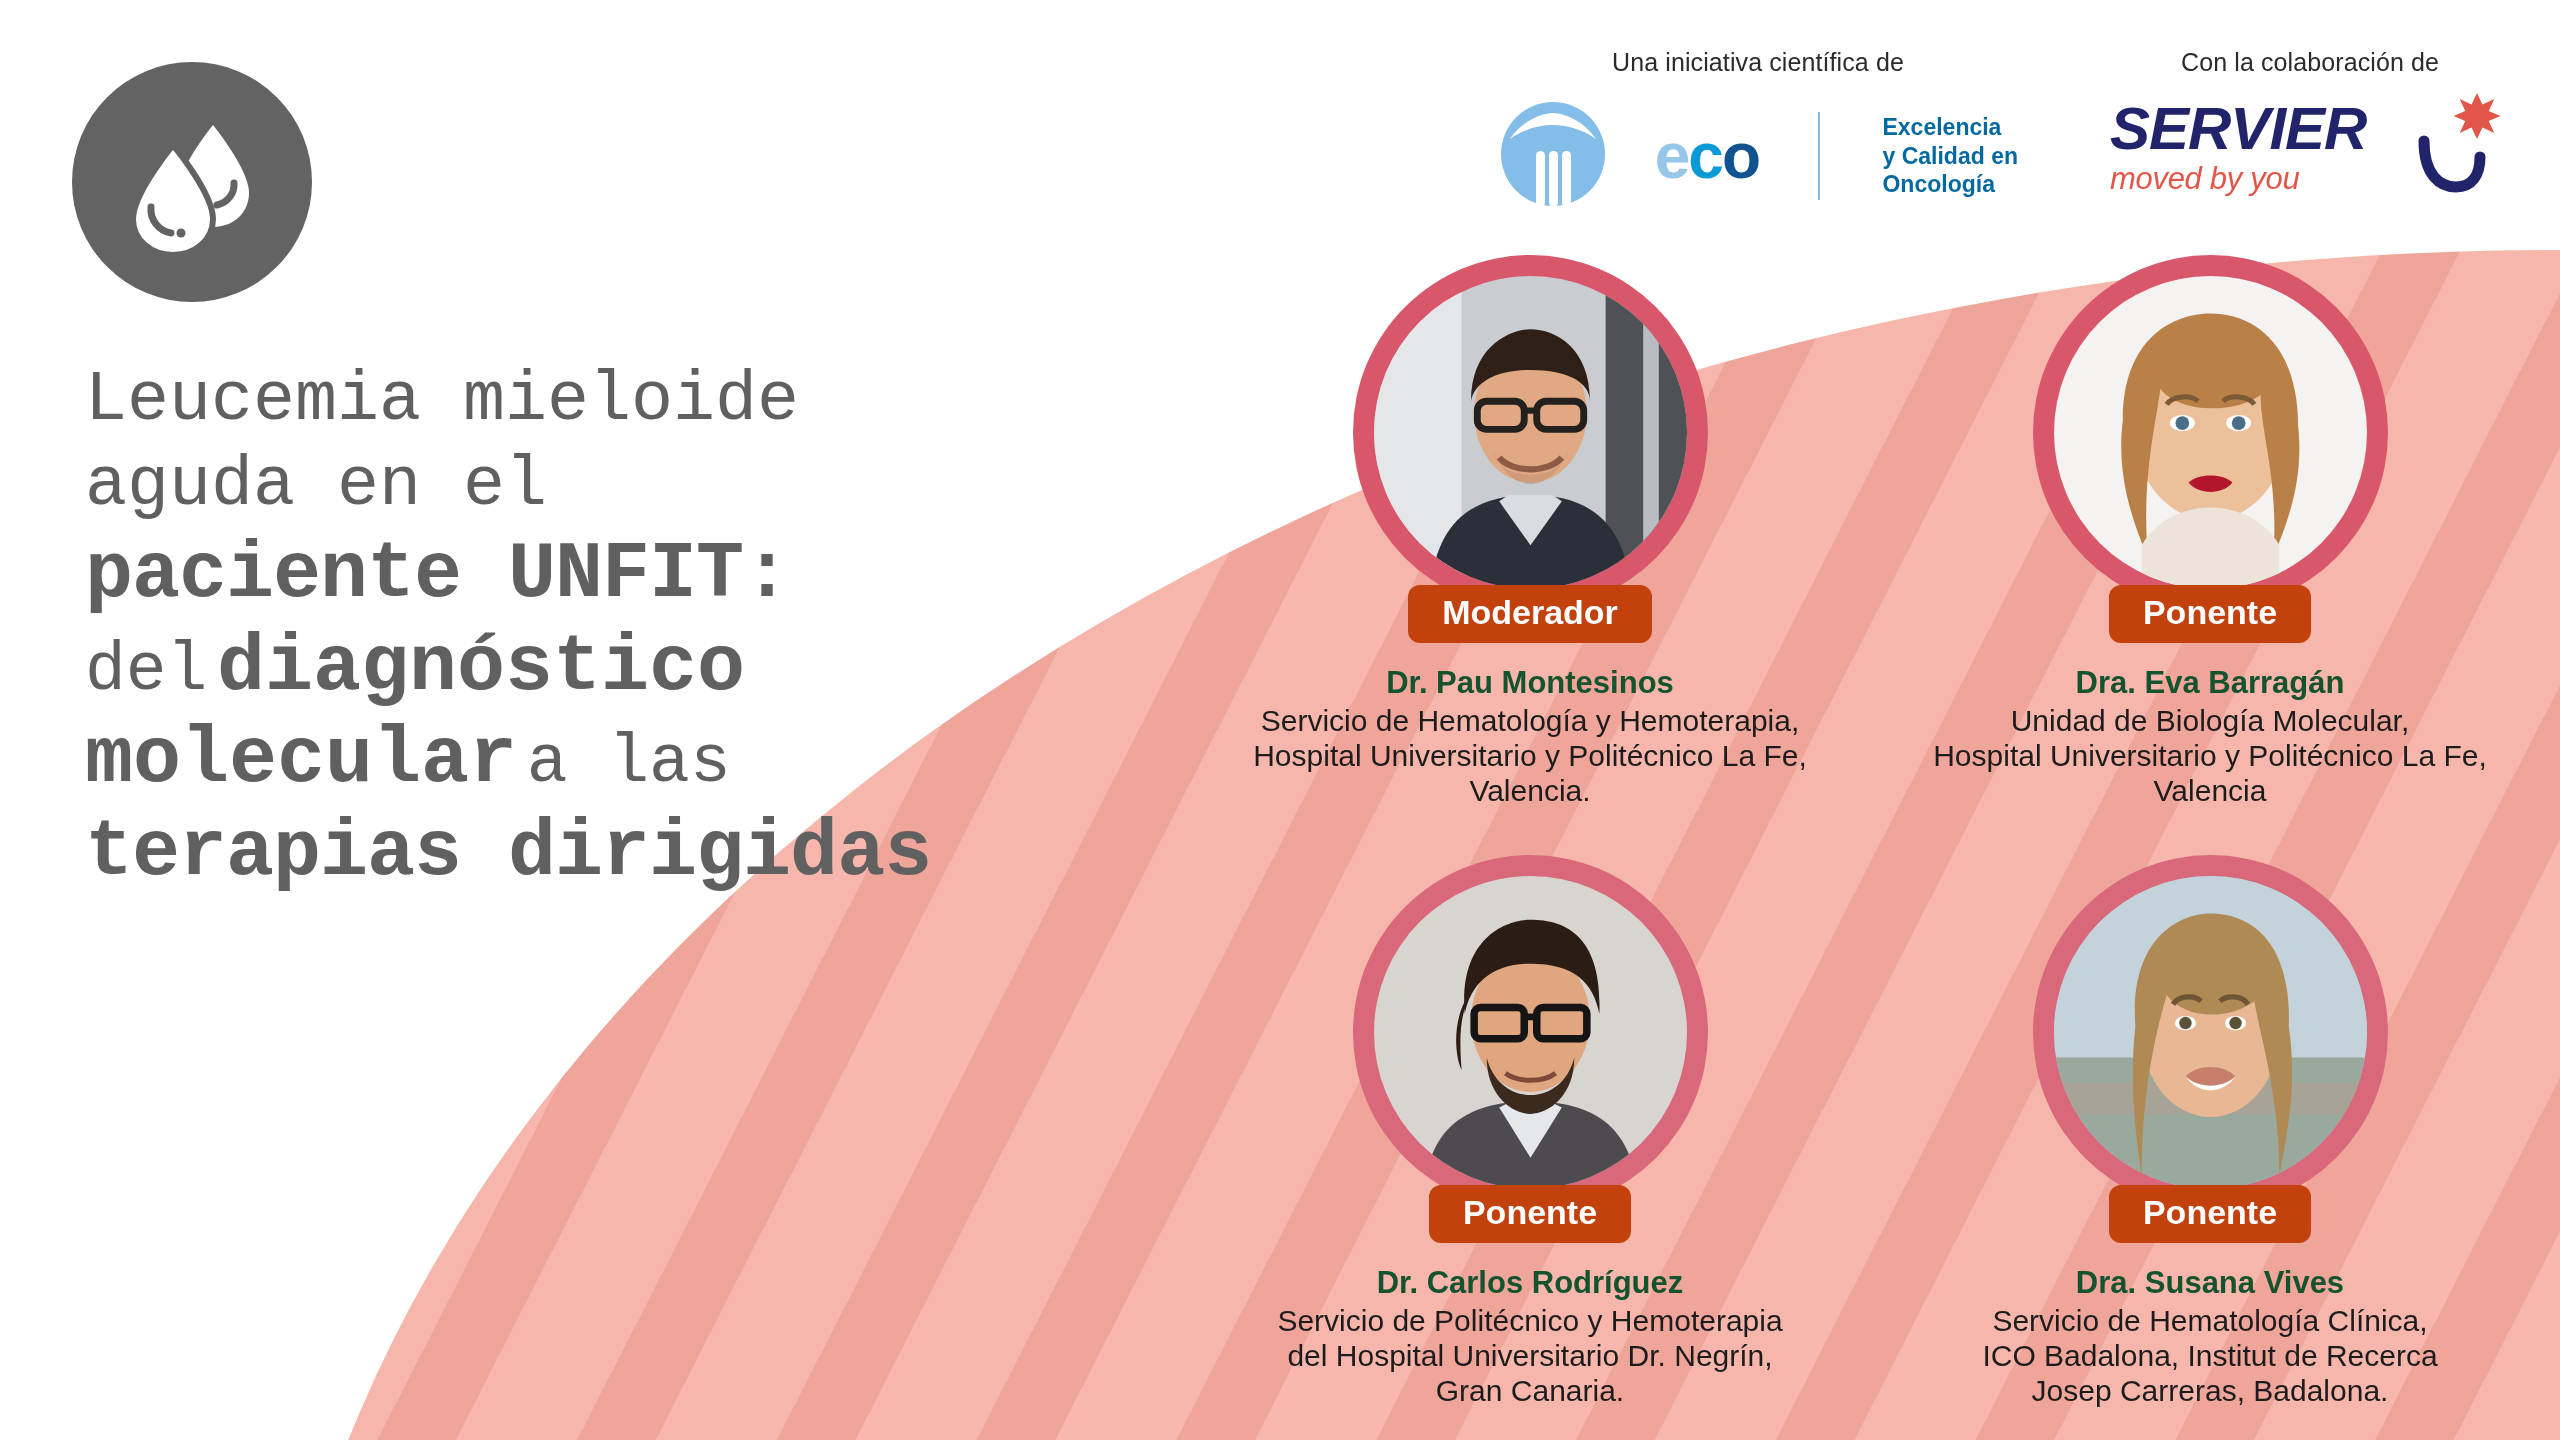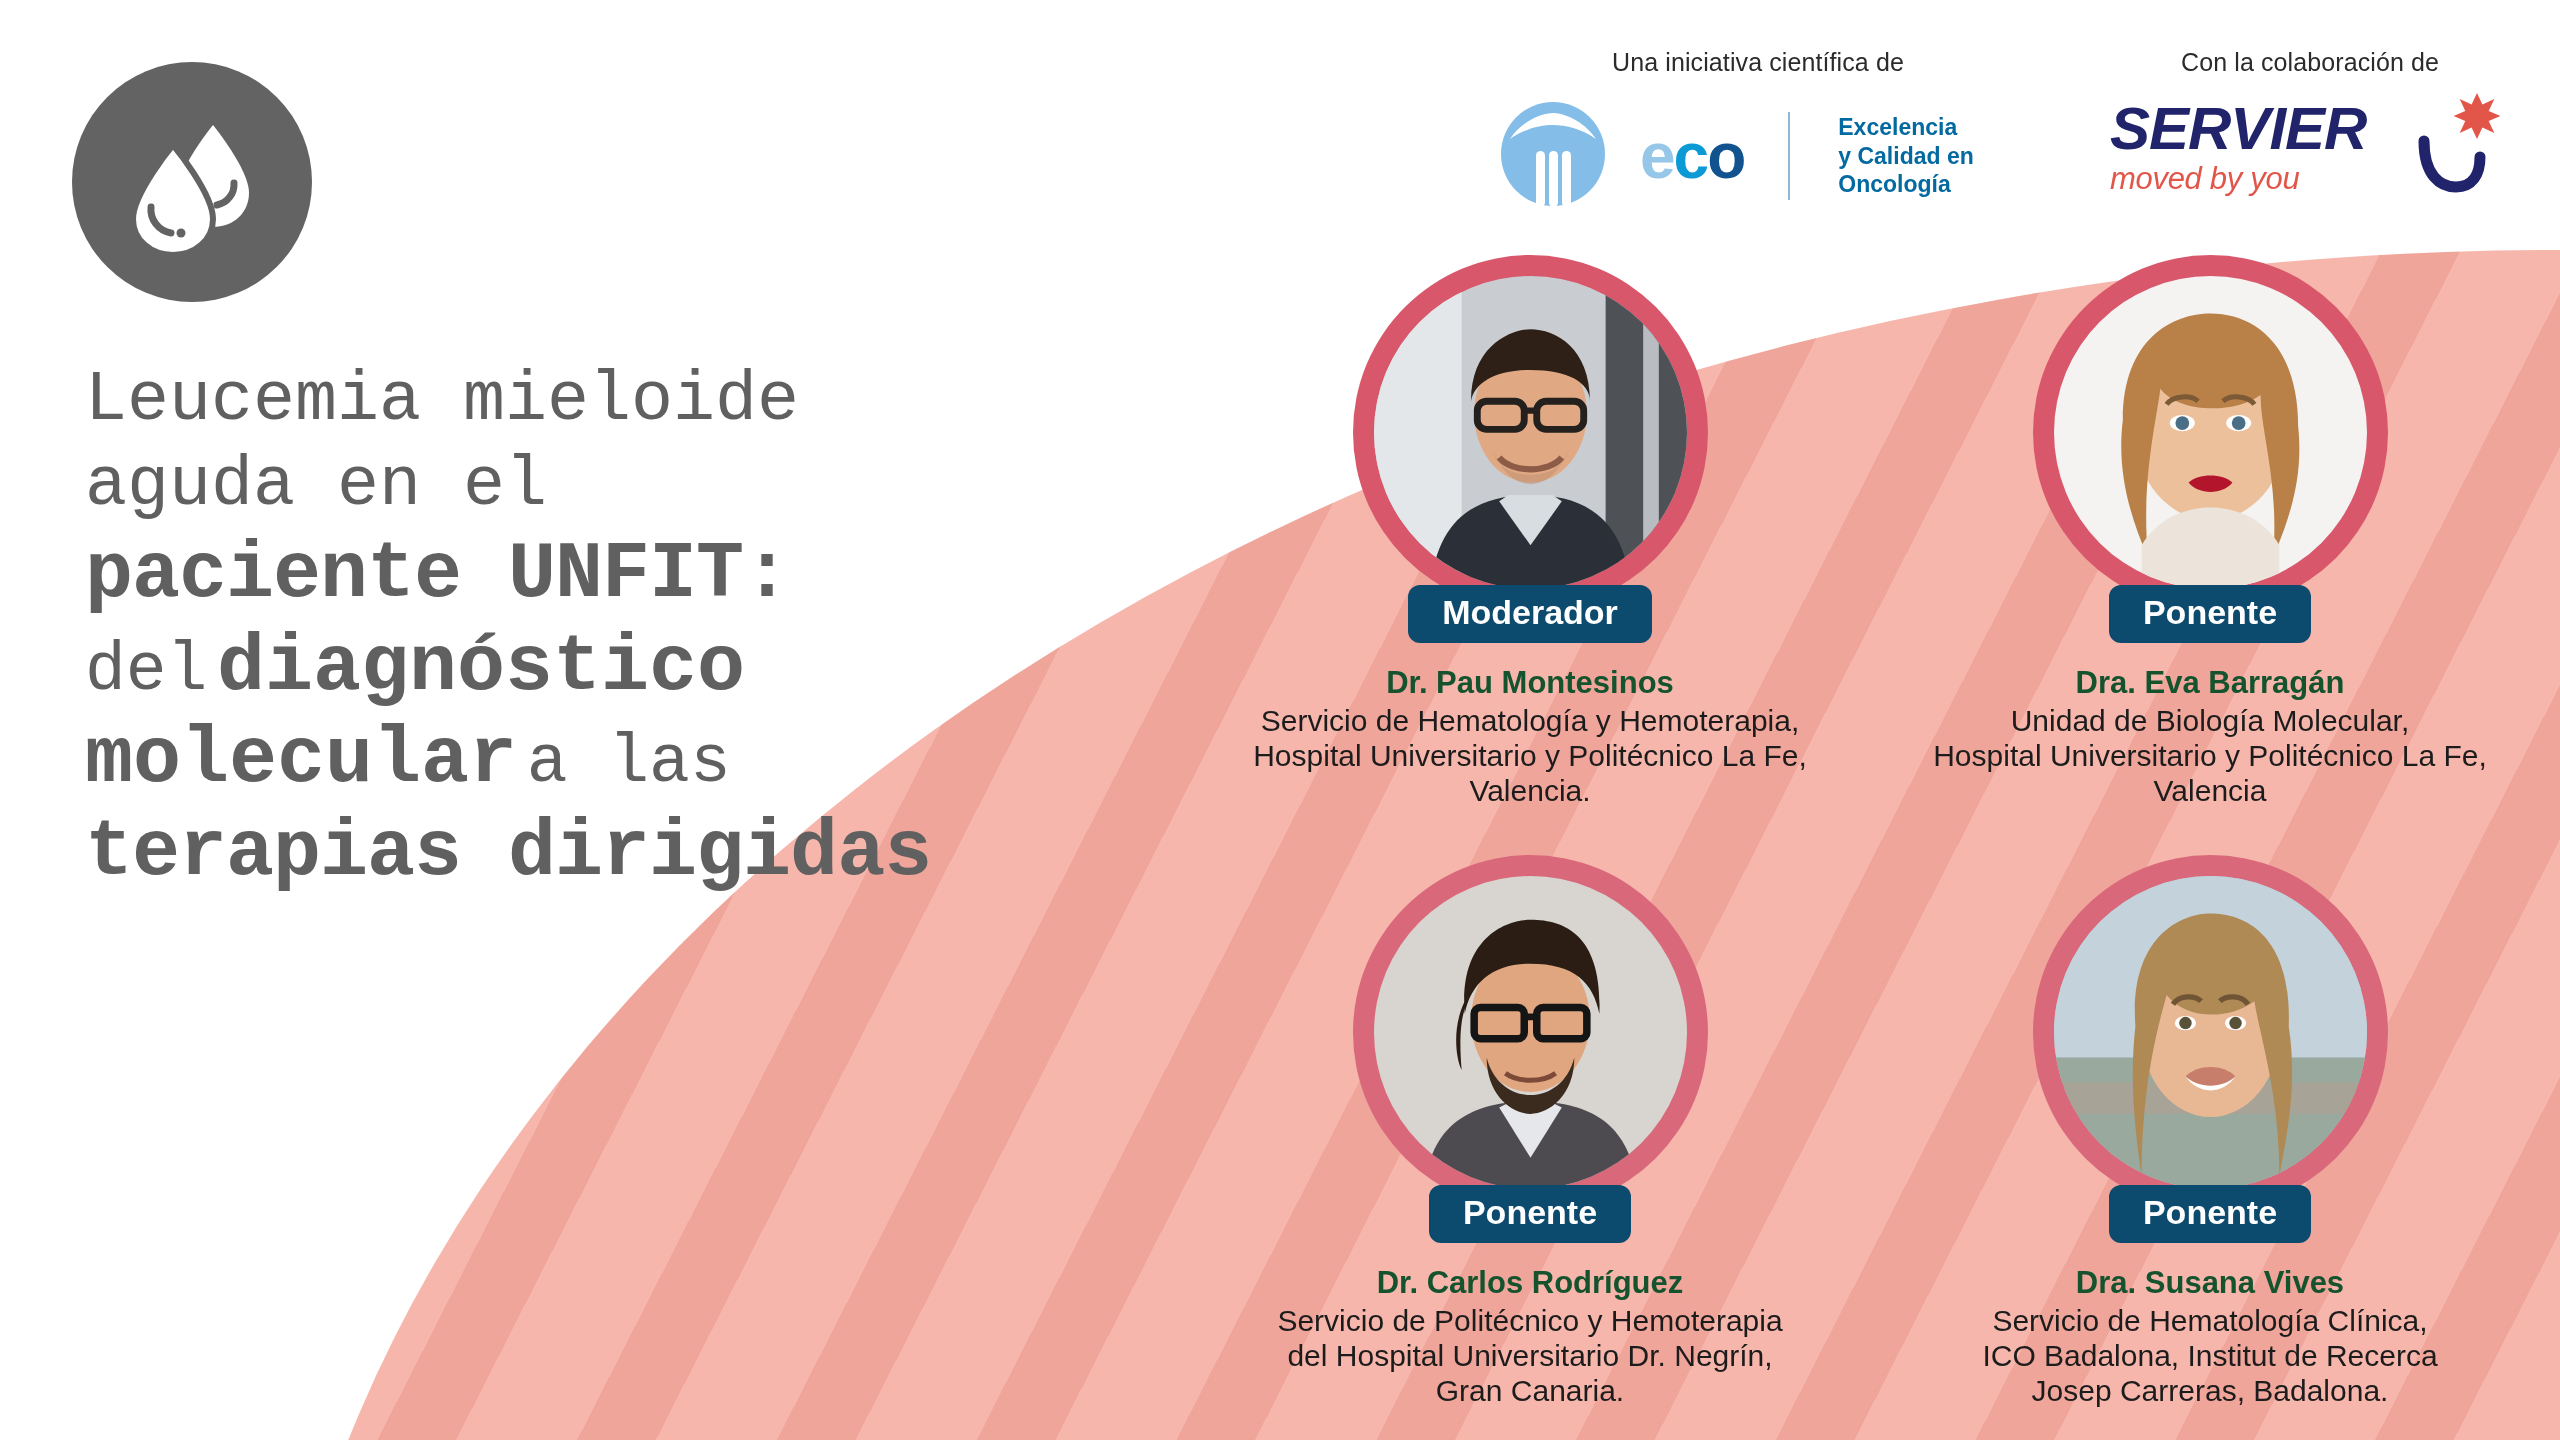--- a/index.html
+++ b/index.html
@@ -34,21 +34,21 @@
   .t-mix-bold{ font-weight:700; font-size:80px; }
   .l1{ font-weight:300; font-size:70px; line-height:1.22; }
   .l3{ line-height:1.16; }
 
   
   .hdr{ position:absolute; top:0; z-index:8; }
   .hdr-label{ font-size:25px; color:#2b2b2b; font-weight:400; text-align:center;
               letter-spacing:0.1px; }
 
   #eco-block{ left:1498px; top:48px; width:520px; }
-  #eco-row{ display:flex; align-items:center; gap:32px; margin-top:22px; }
+  #eco-row{ display:flex; align-items:center; gap:32px; margin-top:22px;justify-content:space-between; }
   #eco-text{ font-size:64px; font-weight:700; letter-spacing:-2px; line-height:1; }
   .eco-e{ color:#96c7e8; } .eco-c{ color:#0c9ad6; } .eco-o{ color:#10538e; }
   #eco-divider{ width:2px; height:88px; background:#8fb8d8; margin:0 16px 0 12px; }
   #eco-tag{ font-size:23px; color:#0369a1; font-weight:700; line-height:1.25; }
 
   #servier-block{ left:2110px; top:48px; width:400px; }
   #servier-row{ margin-top:22px; position:relative; height:108px; }
   #servier-word{ font-size:60px; font-weight:800; font-style:italic; color:#22246b;
                  letter-spacing:-1px; line-height:1; }
   #servier-sub{ font-size:31px; font-style:italic; color:#e2564a; font-weight:500;
@@ -56,21 +56,21 @@
   .srv-star{ position:absolute; right:6px; top:-6px; }
   .srv-hook{ position:absolute; right:22px; top:36px; }
 
   
   .card{ position:absolute; z-index:7; width:610px; text-align:center; }
   .photo-ring{ position:relative; width:355px; height:355px; margin:0 auto;
                border-radius:50%; background:#d9576b; padding:21px; }
   .photo-ring.lighter{ background:#d9687a; }
   .photo-inner{ width:100%; height:100%; border-radius:50%; overflow:hidden; position:relative; }
   .badge{ position:relative; margin:-38px auto 0; display:inline-block;
-          background:#0c4a6e; color:#fff; font-weight:700; font-size:34px;
+          background:#c2410c; color:#fff; font-weight:700; font-size:34px;
           padding:8px 34px 11px; border-radius:12px; z-index:3; }
   .sp-name{ font-weight:700; font-size:31px; color:#14532d; margin-top:22px; }
   .sp-aff{ font-weight:400; font-size:30px; color:#1c1c1c; line-height:1.16; margin-top:3px;
            white-space:pre-line; }
 
   
   .ph{ position:absolute; inset:0; }
 </style>
 </head>
 <body>

